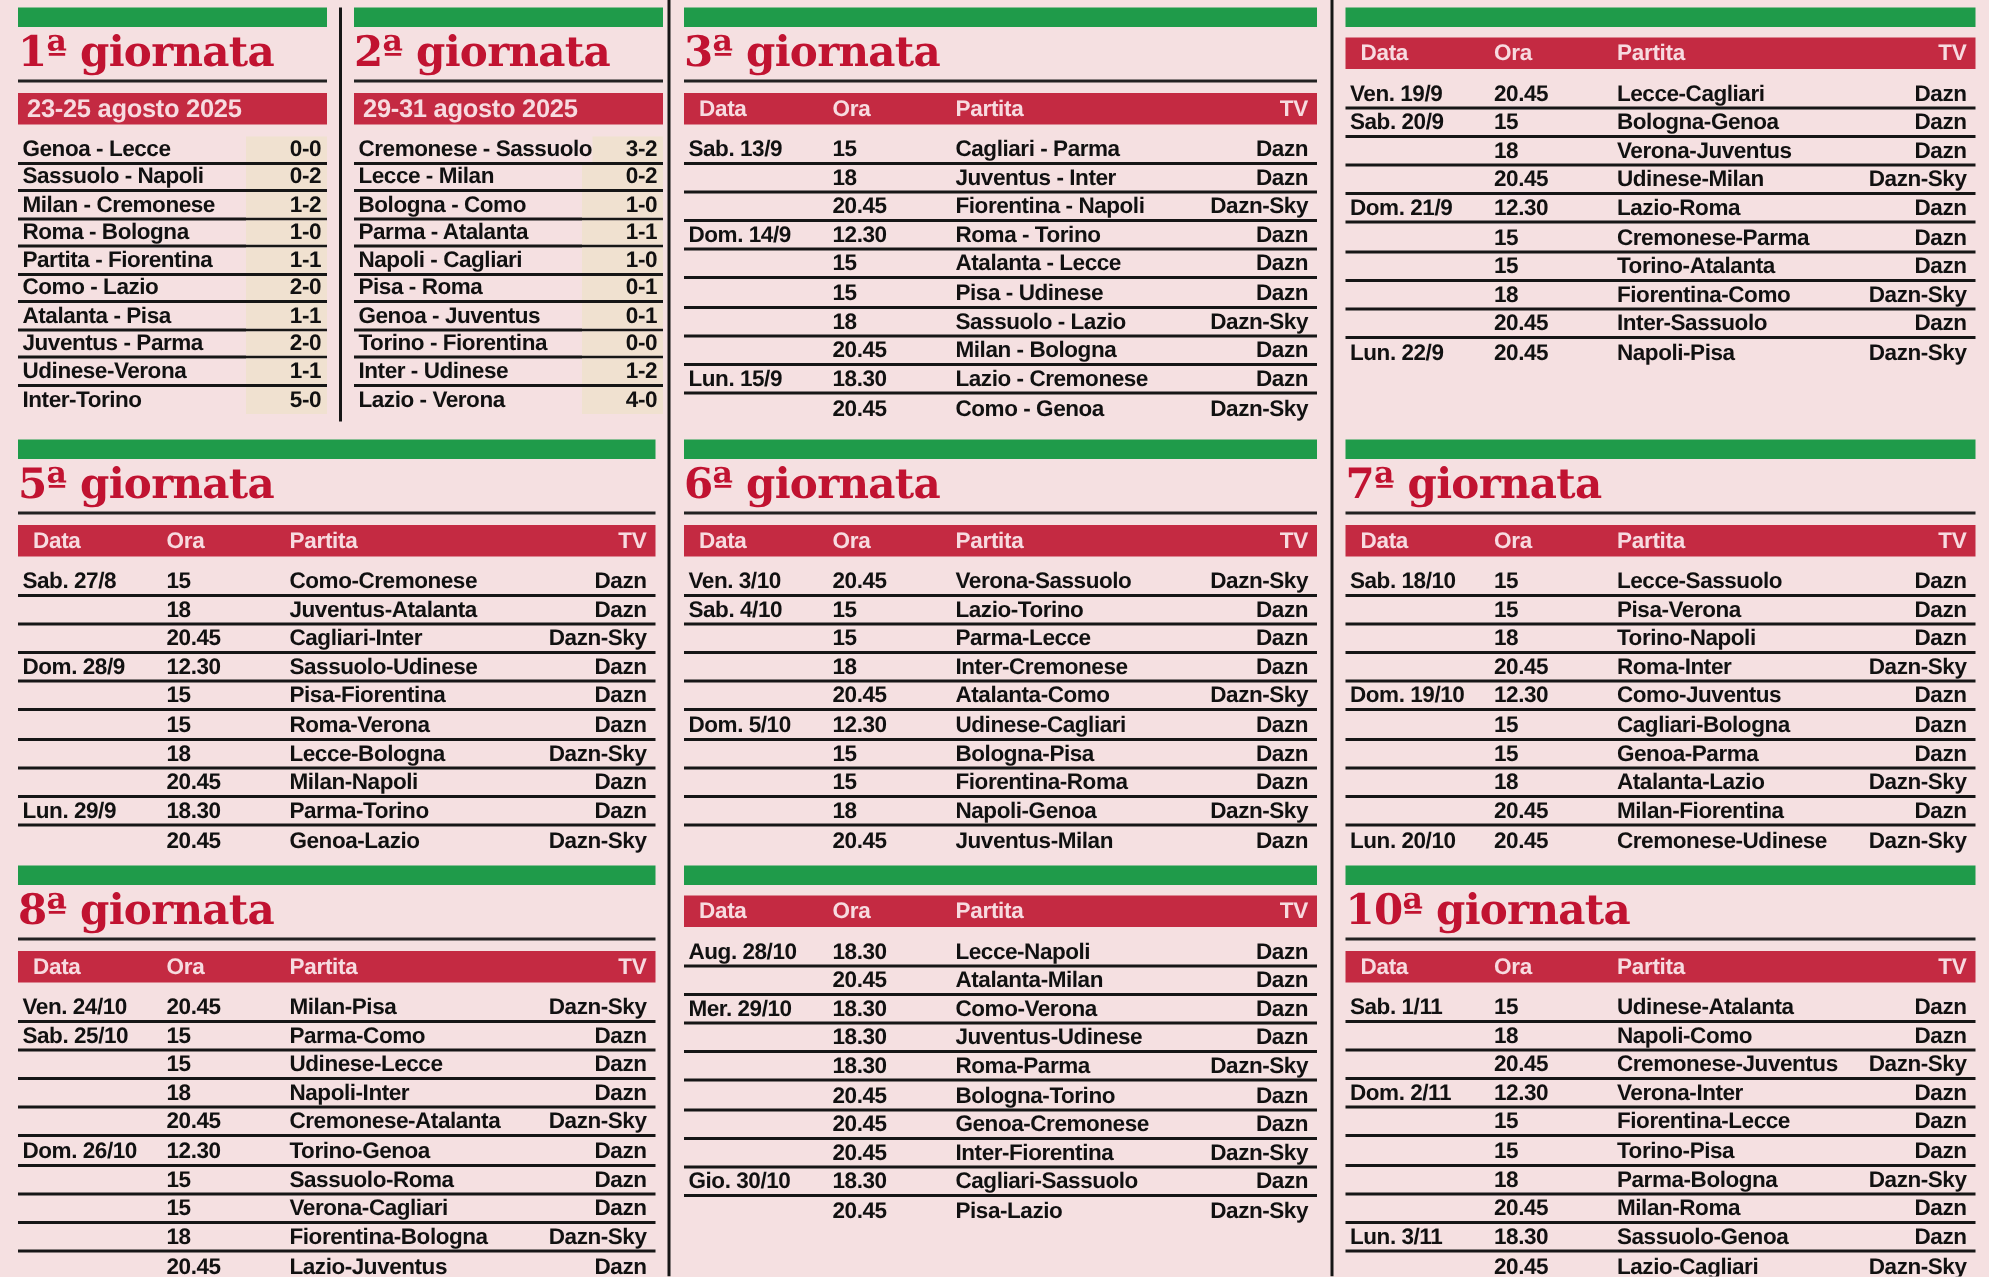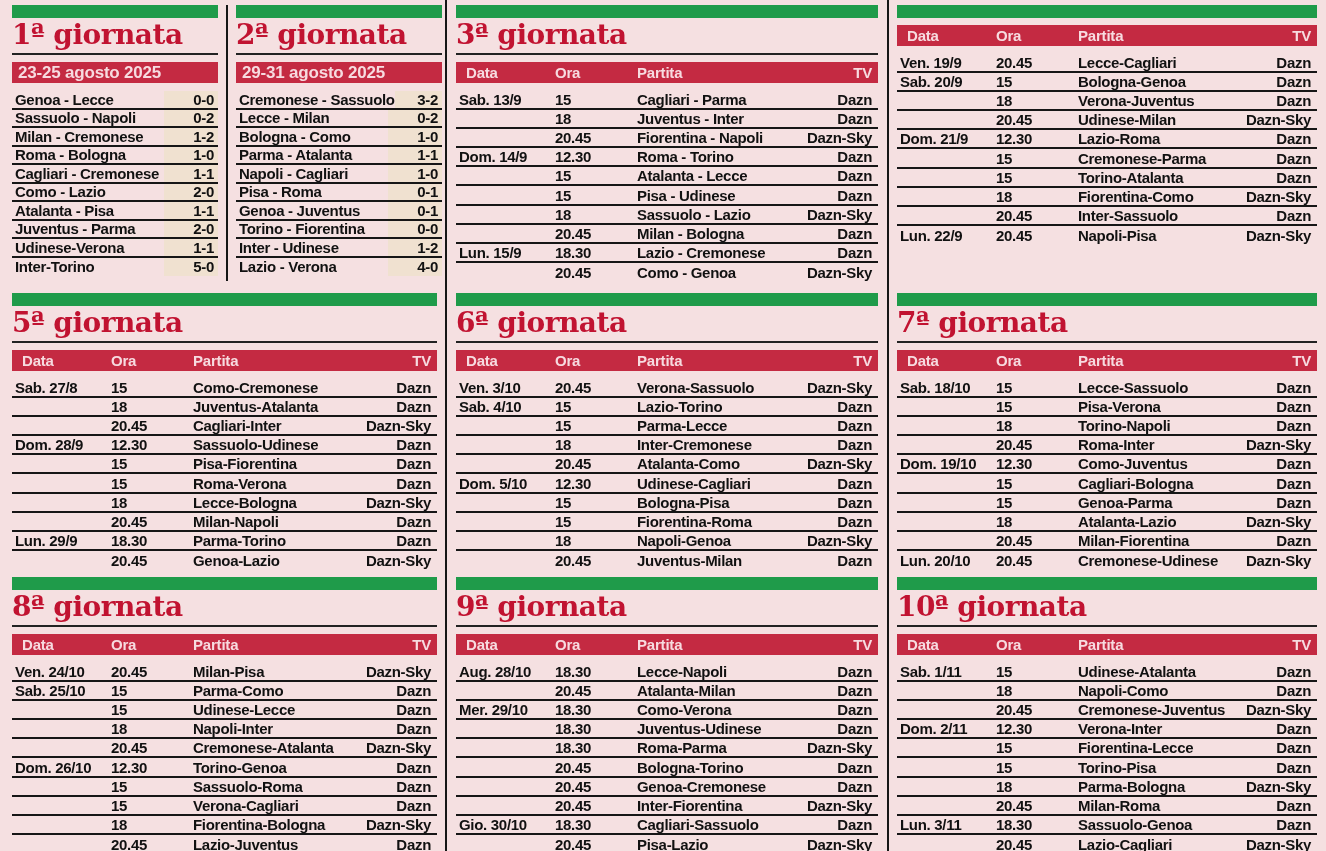--- a/index.html
+++ b/index.html
@@ -88,21 +88,21 @@
     <span class="r-name">Milan - Cremonese</span>
     <span class="r-score">1-2</span>
   </div>
 
   <div class="rrow">
     <span class="r-name">Roma - Bologna</span>
     <span class="r-score">1-0</span>
   </div>
 
   <div class="rrow">
-    <span class="r-name">Cagliari - Cremonese</span>
+    <span class="r-name">Partita - Fiorentina</span>
     <span class="r-score">1-1</span>
   </div>
 
   <div class="rrow">
     <span class="r-name">Como - Lazio</span>
     <span class="r-score">2-0</span>
   </div>
 
   <div class="rrow">
     <span class="r-name">Atalanta - Pisa</span>
@@ -681,21 +681,20 @@
     <span class="c-data"></span>
     <span class="c-ora">20.45</span>
     <span class="c-partita">Lazio-Juventus</span>
     <span class="c-tv">Dazn</span>
   </div>
 </div>
   </section>
 
   <section class="panel" style="left:456px;top:577px;width:422px;">
     <div class="greenbar"></div>
-    <h2 class="title">9ª giornata</h2>
     <div>
   <div class="thead">
     <span class="c-data">Data</span>
     <span class="c-ora">Ora</span>
     <span class="c-partita">Partita</span>
     <span class="c-tv">TV</span>
   </div>
 </div>
     <div class="rows">
   <div class="srow">

